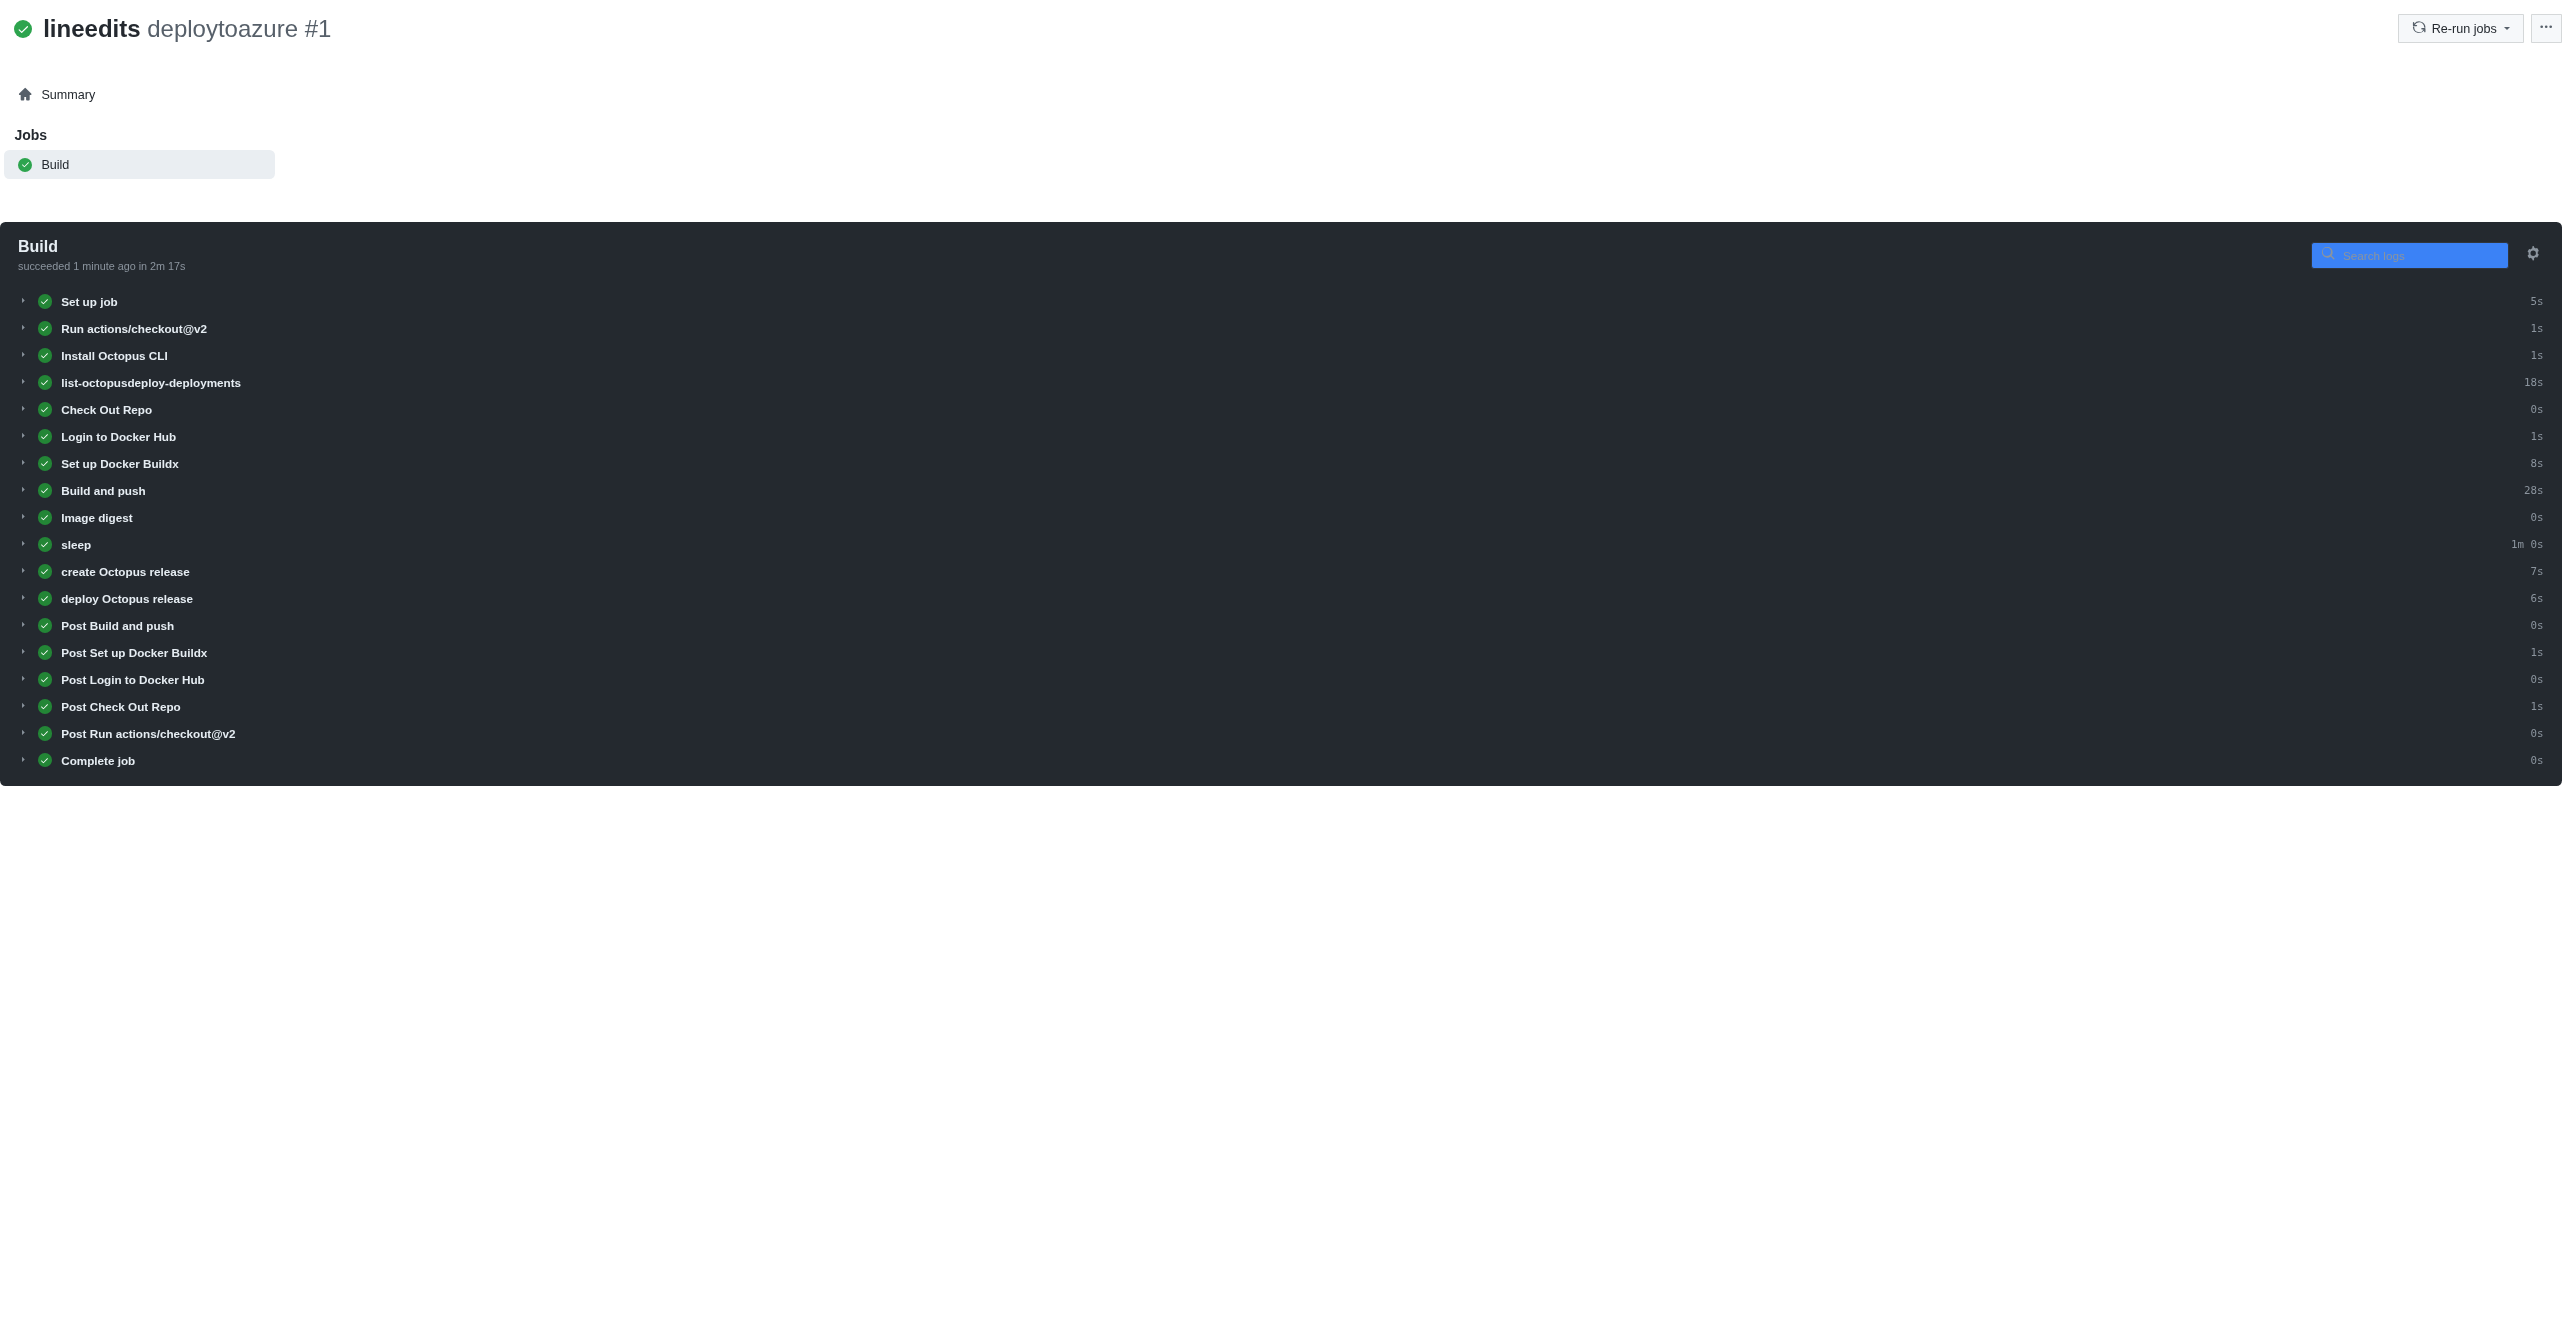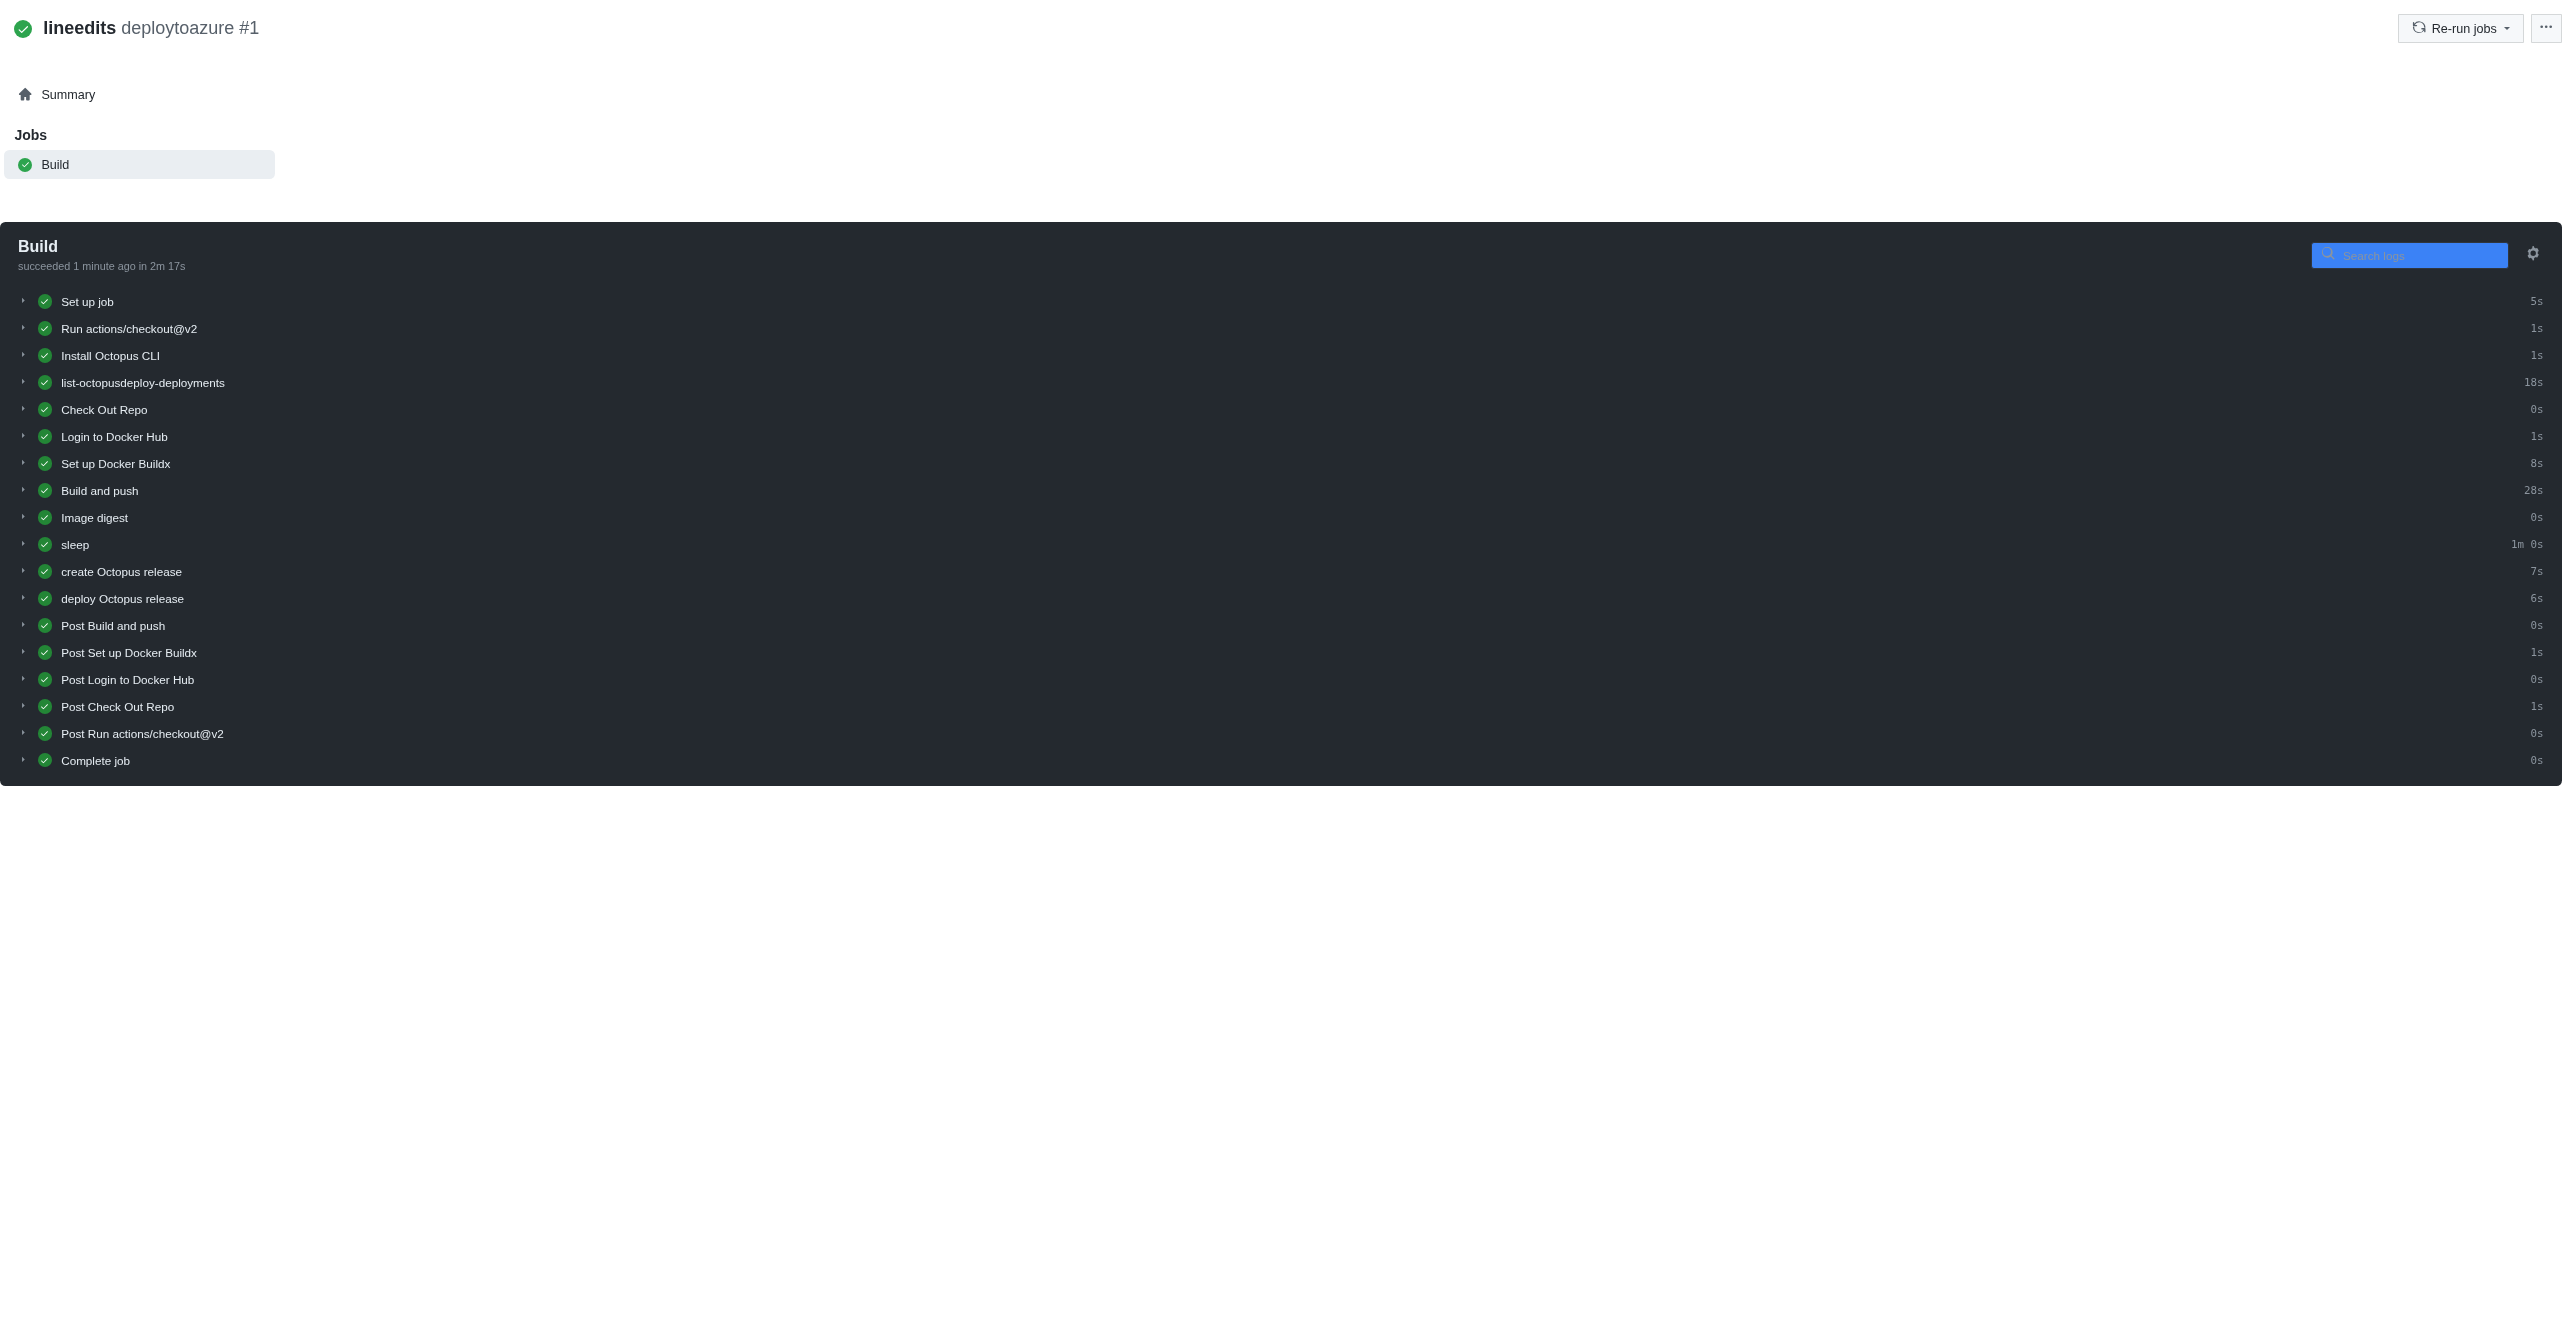--- a/index.html
+++ b/index.html
@@ -14,21 +14,21 @@
       display: flex; align-items: center; justify-content: space-between;
       padding: 14.4px 14.4px;
     }
     .header-left { display: flex; align-items: center; gap: 10.8px; }
     .status-circle {
       width: 18px; height: 18px; border-radius: 50%;
       background: #2da44e; color: #fff; display: flex;
       align-items: center; justify-content: center;
     }
     .status-circle svg { width: 12.6px; height: 12.6px; }
-    .header-title { font-size: 18px; font-weight: 400; }
+    .header-title { font-size: 24px; font-weight: 400; }
     .header-title .bold { font-weight: 600; }
     .header-title .muted { color: #57606a; font-weight: 400; }
     .header-right { display: flex; align-items: center; gap: 7.2px; }
     .btn {
       display: inline-flex; align-items: center; gap: 5.4px;
       padding: 4.5px 12.6px; font-size: 12.6px; font-weight: 500;
       border: 0.9px solid rgba(27,31,36,0.15); border-radius: 1px;
       background: #f6f8fa; color: #24292f; cursor: pointer;
       height: 29px;
     }
@@ -89,21 +89,21 @@
       display: flex; align-items: center; gap: 9px;
       padding: 6.3px 18px; font-size: 11.7px; cursor: pointer;
     }
     .step .chev { width: 10.8px; height: 10.8px; fill: #8b949e; flex-shrink: 0; }
     .step .chk {
       width: 14.4px; height: 14.4px; border-radius: 50%;
       background: #238636; display: flex;
       align-items: center; justify-content: center; flex-shrink: 0;
     }
     .step .chk svg { width: 9px; height: 9px; }
-    .step .name { color: #e6edf3; flex: 1; }
+    .step .name { color: #e6edf3; flex: 1; font-weight: bold; }
     .step .dur  { color: #8b949e; font-family: ui-monospace, SFMono-Regular, Menlo, monospace; font-size: 10.8px; }
   </style>
 </head>
 <body>
 
 <div class="page">
   <div class="header">
     <div class="header-left">
       <span class="status-circle">
         <svg viewBox="0 0 16 16">

